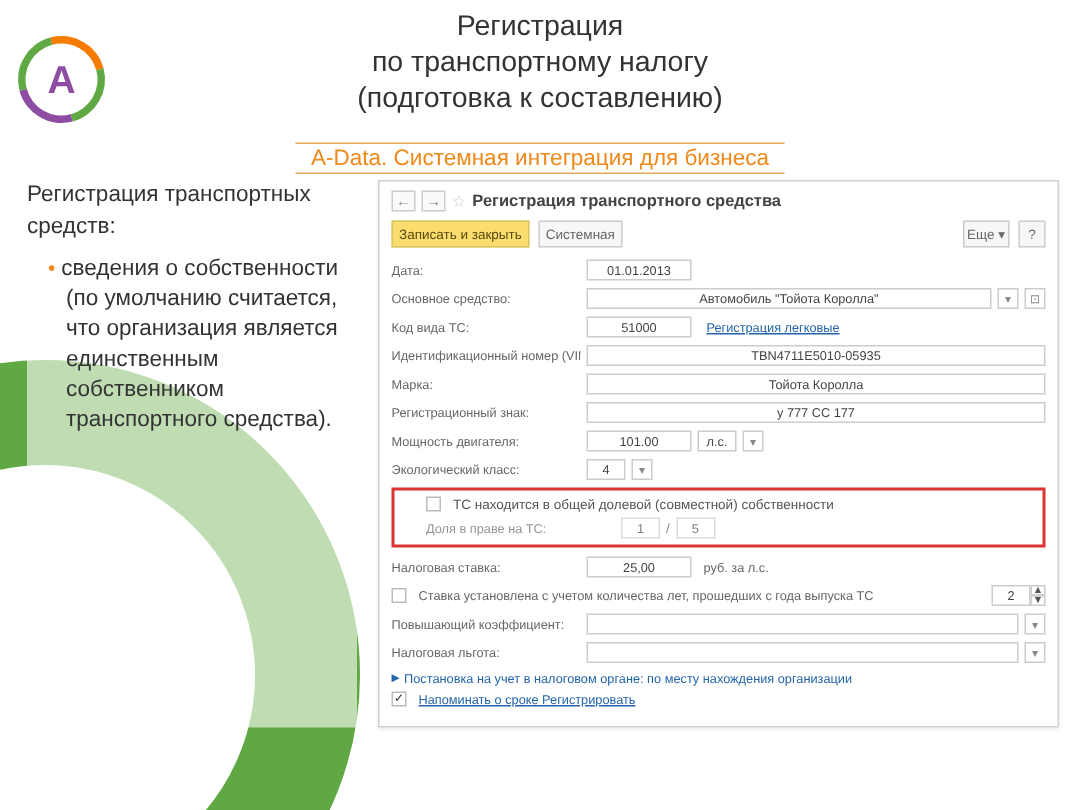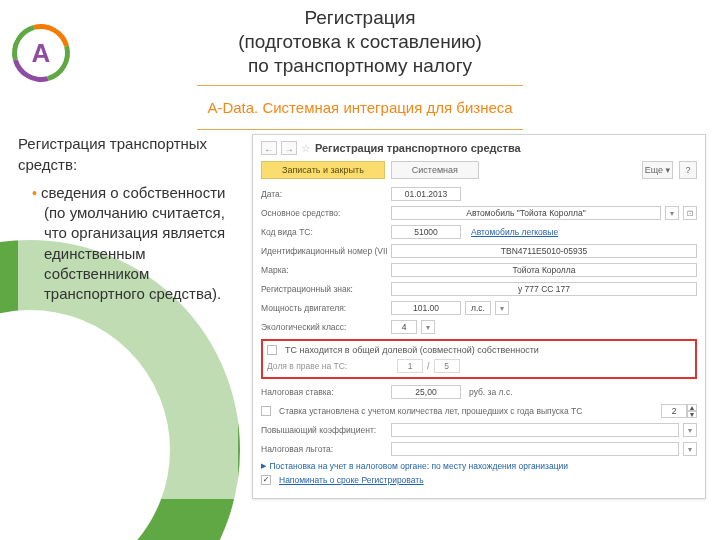--- a/index.html
+++ b/index.html
@@ -5,52 +5,52 @@
 * { box-sizing: border-box; margin: 0; padding: 0; }
 body { width: 720px; height: 540px; font-family: Arial, sans-serif; background: #fff; position: relative; overflow: hidden; }
 
 .bg-arc { position: absolute; left: -180px; bottom: -120px; width: 420px; height: 420px; border: 70px solid #5fa843; border-radius: 50%; z-index: 0; }
 
 .logo { position: absolute; left: 12px; top: 24px; width: 58px; height: 58px; z-index: 2; display: flex; align-items: center; justify-content: center; }
 .logo-ring { position: absolute; width: 58px; height: 58px; border-radius: 50%; border: 5px solid transparent; border-top-color: #f57c00; border-right-color: #5fa843; border-bottom-color: #8e4ca3; border-left-color: #5fa843; transform: rotate(30deg); }
 .logo-letter { font-size: 26px; font-weight: bold; color: #8e4ca3; z-index: 1; }
 
 .heading { text-align: center; padding: 6px 0 0 0; font-size: 19px; color: #333; line-height: 1.25; position: relative; z-index: 2; }
-.subheading { text-align: center; font-size: 15px; color: #f0891a; margin-top: 8px; border-top: 1px solid #e8a752; border-bottom: 1px solid #e8a752; display: inline-block; position: relative; z-index: 2; background: #fff; padding: 13px 10px; }
+.subheading { text-align: center; font-size: 15px; color: #f0891a; margin-top: 18px; border-top: 1px solid #e8a752; border-bottom: 1px solid #e8a752; display: inline-block; position: relative; z-index: 2; background: #fff; padding: 1px 10px; }
 .subheading-wrap { text-align: center; }
 
 .content { display: flex; margin-top: 4px; padding: 0 14px 0 18px; gap: 14px; position: relative; z-index: 2; }
 .left { width: 220px; font-size: 15px; color: #333; line-height: 1.35; background: rgba(255,255,255,0.6); }
 .left .bullet { color: #f0891a; font-size: 14px; margin-right: 4px; }
 .left ul { list-style: none; margin-top: 8px; padding-left: 14px; }
 .left li { text-indent: -12px; padding-left: 12px; }
 
 .app { flex: 1; border: 1px solid #d0d0d0; background: #fff; font-size: 9px; color: #555; padding: 6px 8px 8px 8px; box-shadow: 0 1px 3px rgba(0,0,0,0.1); }
 .crumb { display: flex; align-items: center; gap: 4px; margin-bottom: 6px; }
 .crumb .navbtn { width: 16px; height: 14px; border: 1px solid #ccc; display: flex; align-items: center; justify-content: center; font-size: 10px; color: #888; background: #fafafa; }
 .crumb .star { color: #ccc; font-size: 11px; }
 .crumb .title { font-weight: bold; font-size: 11px; color: #444; }
 
 .toolbar { display: flex; gap: 6px; margin-bottom: 8px; align-items: center; }
-.btn { padding: 3px 20px; border: 1px solid #d8c563; background: #fadd6e; color: #5a4a10; font-size: 9px; }
+.btn { padding: 3px 4px; border: 1px solid #d8c563; background: #fadd6e; color: #5a4a10; font-size: 9px; }
 .btn.plain { background: #f7f7f7; color: #666; border-color: #ccc; }
 .toolbar .spacer { flex: 1; }
 .btn.more { background: #f7f7f7; border-color: #ccc; color: #666; padding: 3px 2px; }
 .btn.q { background: #f7f7f7; border-color: #ccc; color: #666; width: 18px; text-align: center; padding: 3px 0; }
 
 .frow { display: flex; align-items: center; margin-bottom: 5px; gap: 4px; }
 .flabel { width: 126px; font-size: 8.5px; color: #666; white-space: nowrap; overflow: hidden; }
 .finput { flex: 1; border: 1px solid #ccc; padding: 1px 3px; height: 14px; font-size: 8.5px; color: #444; background: #fff; text-align: center; }
 .finput.short { flex: 0 0 70px; }
 .finput.tiny { flex: 0 0 26px; }
 .link { color: #2364aa; font-size: 8.5px; text-decoration: underline; margin-left: 6px; }
 .dots { border: 1px solid #ccc; width: 14px; height: 14px; display: flex; align-items: center; justify-content: center; font-size: 8px; color: #888; }
 .clr { border: 1px solid #ccc; width: 14px; height: 14px; display: flex; align-items: center; justify-content: center; font-size: 8px; color: #888; }
 
-.redbox { border: 2px solid #d33; padding: 4px 4px; margin: 4px 0 6px 0; }
+.redbox { border: 2px solid #d33; padding: 4px 21px; margin: 4px 0 6px 0; }
 .chk { width: 10px; height: 10px; border: 1px solid #bbb; display: inline-block; background: #fff; }
 .chk.on::after { content: "✓"; font-size: 8px; color: #333; display: block; line-height: 8px; text-align: center; }
 
 .stepper { display: flex; align-items: center; }
 .stepper .finput { flex: 0 0 26px; }
 .stepper .arrow { width: 10px; height: 14px; border: 1px solid #ccc; font-size: 7px; display: flex; align-items: center; justify-content: center; }
 
 .expander { color: #2364aa; font-size: 8.5px; margin: 3px 0; display: flex; align-items: center; gap: 3px; }
 .expander .tri { font-size: 7px; }
 </style>
@@ -59,22 +59,22 @@
 
 <div class="bg-arc"></div>
 
 <div class="logo">
   <div class="logo-ring"></div>
   <div class="logo-letter">A</div>
 </div>
 
 <div class="heading">
   <div>Регистрация</div>
+  <div>по транспортному налогу</div>
   <div>(подготовка к составлению)</div>
-  <div>по транспортному налогу</div>
 </div>
 <div class="subheading-wrap">
   <div class="subheading">A-Data. Системная интеграция для бизнеса</div>
 </div>
 
 <div class="content">
   <div class="left">
     <div>Регистрация транспортных средств:</div>
     <ul>
       <li><span class="bullet">•</span><span>сведения о собственности (по умолчанию считается, что организация является единственным собственником транспортного средства).</span></li>
@@ -104,21 +104,21 @@
     </div>
     <div class="frow">
       <div class="flabel">Основное средство:</div>
       <div class="finput">Автомобиль "Тойота Королла"</div>
       <div class="dots">▾</div>
       <div class="clr">⊡</div>
     </div>
     <div class="frow">
       <div class="flabel">Код вида ТС:</div>
       <div class="finput short">51000</div>
-      <span class="link">Автомобиль легковые</span>
+      <span class="link">Регистрация легковые</span>
     </div>
     <div class="frow">
       <div class="flabel">Идентификационный номер (VIN):</div>
       <div class="finput">TBN4711E5010-05935</div>
     </div>
     <div class="frow">
       <div class="flabel">Марка:</div>
       <div class="finput">Тойота Королла</div>
     </div>
     <div class="frow">

